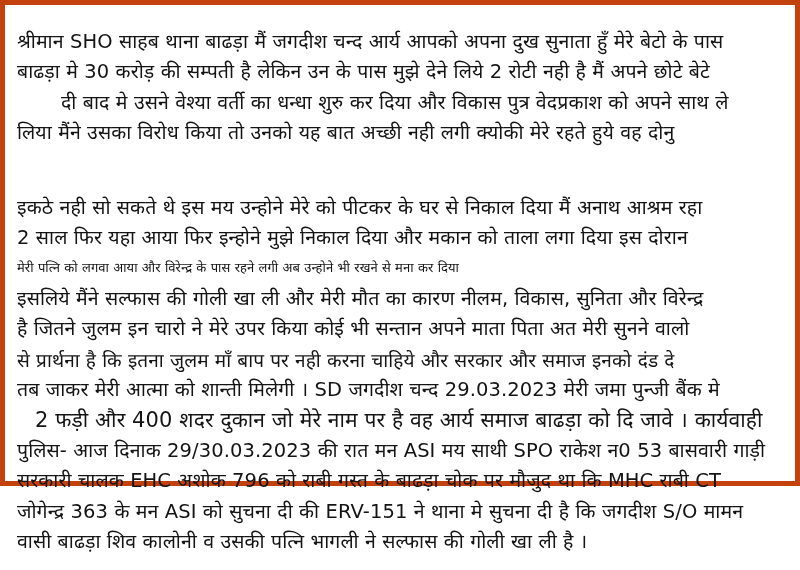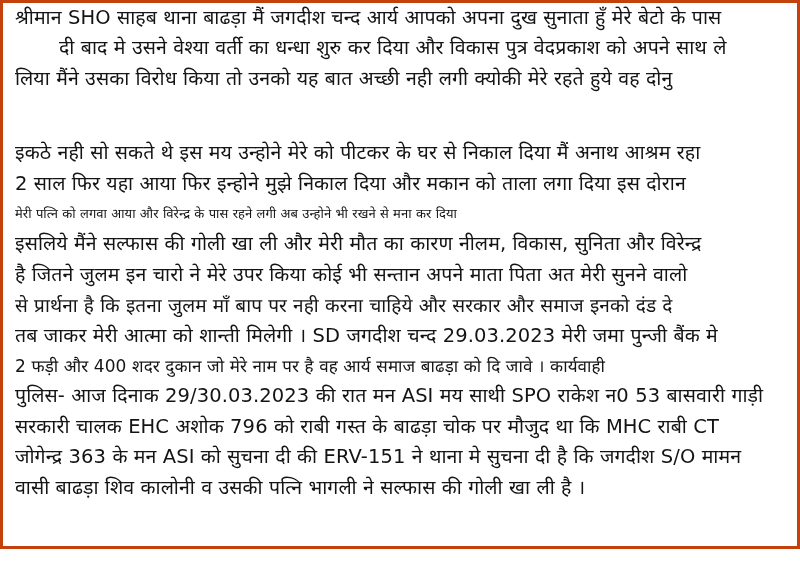--- a/index.html
+++ b/index.html
@@ -9,53 +9,54 @@
   }
   body {
     width: 800px;
     height: 570px;
     overflow: hidden;
     font-family: "DejaVu Sans", "Liberation Sans", sans-serif;
   }
   #page {
     position: relative;
     width: 800px;
-    height: 549px;
+    height: 486px;
     box-sizing: border-box;
     background: #ffffff;
-    border: 3px solid #c2410c;
-    padding: 0 12px 6px 12px;
+    border: 5px solid #c2410c;
+    padding: 22px 12px 6px 12px;
   }
   #doc-body {
     display: block;
   }
   .line {
     display: block;
     color: #141414;
     font-size: 19.5px;
     line-height: 30.4px;
     letter-spacing: 0.1px;
     white-space: nowrap;
     font-family: "DejaVu Sans", "Liberation Sans", sans-serif;
   }
 </style>
 </head>
 <body>
 
 <div id="page">
   <div id="doc-body">
     <span class="line" style="font-size: 19.5px;">श्रीमान SHO साहब थाना बाढड़ा मैं जगदीश चन्द आर्य आपको अपना दुख सुनाता हुँ मेरे बेटो के पास</span>
+    <span class="line" style="font-size: 19.5px;">बाढड़ा मे 30 करोड़ की सम्पती है लेकिन उन के पास मुझे देने लिये 2 रोटी नही है मैं अपने छोटे बेटे</span>
     <span class="line" style="font-size: 19.5px; margin-left: 44px;">दी बाद मे उसने वेश्या वर्ती का धन्धा शुरु कर दिया और विकास पुत्र वेदप्रकाश को अपने साथ ले</span>
     <span class="line" style="font-size: 19.5px;">लिया मैंने उसका विरोध किया तो उनको यह बात अच्छी नही लगी क्योकी मेरे रहते हुये वह दोनु</span>
     <span class="line" style="font-size: 19.5px; margin-top: 44px;">इकठे नही सो सकते थे इस मय उन्होने मेरे को पीटकर के घर से निकाल दिया मैं अनाथ आश्रम रहा</span>
     <span class="line" style="font-size: 19.5px;">2 साल फिर यहा आया फिर इन्होने मुझे निकाल दिया और मकान को ताला लगा दिया इस दोरान</span>
     <span class="line" style="font-size: 13px;">मेरी पत्नि को लगवा आया और विरेन्द्र के पास रहने लगी अब उन्होने भी रखने से मना कर दिया</span>
     <span class="line" style="font-size: 19.5px;">इसलिये मैंने सल्फास की गोली खा ली और मेरी मौत का कारण नीलम, विकास, सुनिता और विरेन्द्र</span>
     <span class="line" style="font-size: 19.5px;">है जितने जुलम इन चारो ने मेरे उपर किया कोई भी सन्तान अपने माता पिता अत मेरी सुनने वालो</span>
     <span class="line" style="font-size: 19px;">से प्रार्थना है कि इतना जुलम माँ बाप पर नही करना चाहिये और सरकार और समाज इनको दंड दे</span>
     <span class="line" style="font-size: 19.5px;">तब जाकर मेरी आत्मा को शान्ती मिलेगी । SD जगदीश चन्द 29.03.2023 मेरी जमा पुन्जी बैंक मे</span>
-    <span class="line" style="font-size: 17px;">2 फड़ी और 400 शदर दुकान जो मेरे नाम पर है वह आर्य समाज बाढड़ा को दि जावे । कार्यवाही</span>
+    <span class="line" style="font-size: 21px; margin-left: 18px;">2 फड़ी और 400 शदर दुकान जो मेरे नाम पर है वह आर्य समाज बाढड़ा को दि जावे । कार्यवाही</span>
     <span class="line" style="font-size: 19.5px;">पुलिस- आज दिनाक 29/30.03.2023 की रात मन ASI मय साथी SPO राकेश न0 53 बासवारी गाड़ी</span>
     <span class="line" style="font-size: 19.5px;">सरकारी चालक EHC अशोक 796 को राबी गस्त के बाढड़ा चोक पर मौजुद था कि MHC राबी CT</span>
     <span class="line" style="font-size: 19.5px;">जोगेन्द्र 363 के मन ASI को सुचना दी की ERV-151 ने थाना मे सुचना दी है कि जगदीश S/O मामन</span>
     <span class="line" style="font-size: 19.5px;">वासी बाढड़ा शिव कालोनी व उसकी पत्नि भागली ने सल्फास की गोली खा ली है ।</span>
   </div>
 </div>
 
 </body></html>

